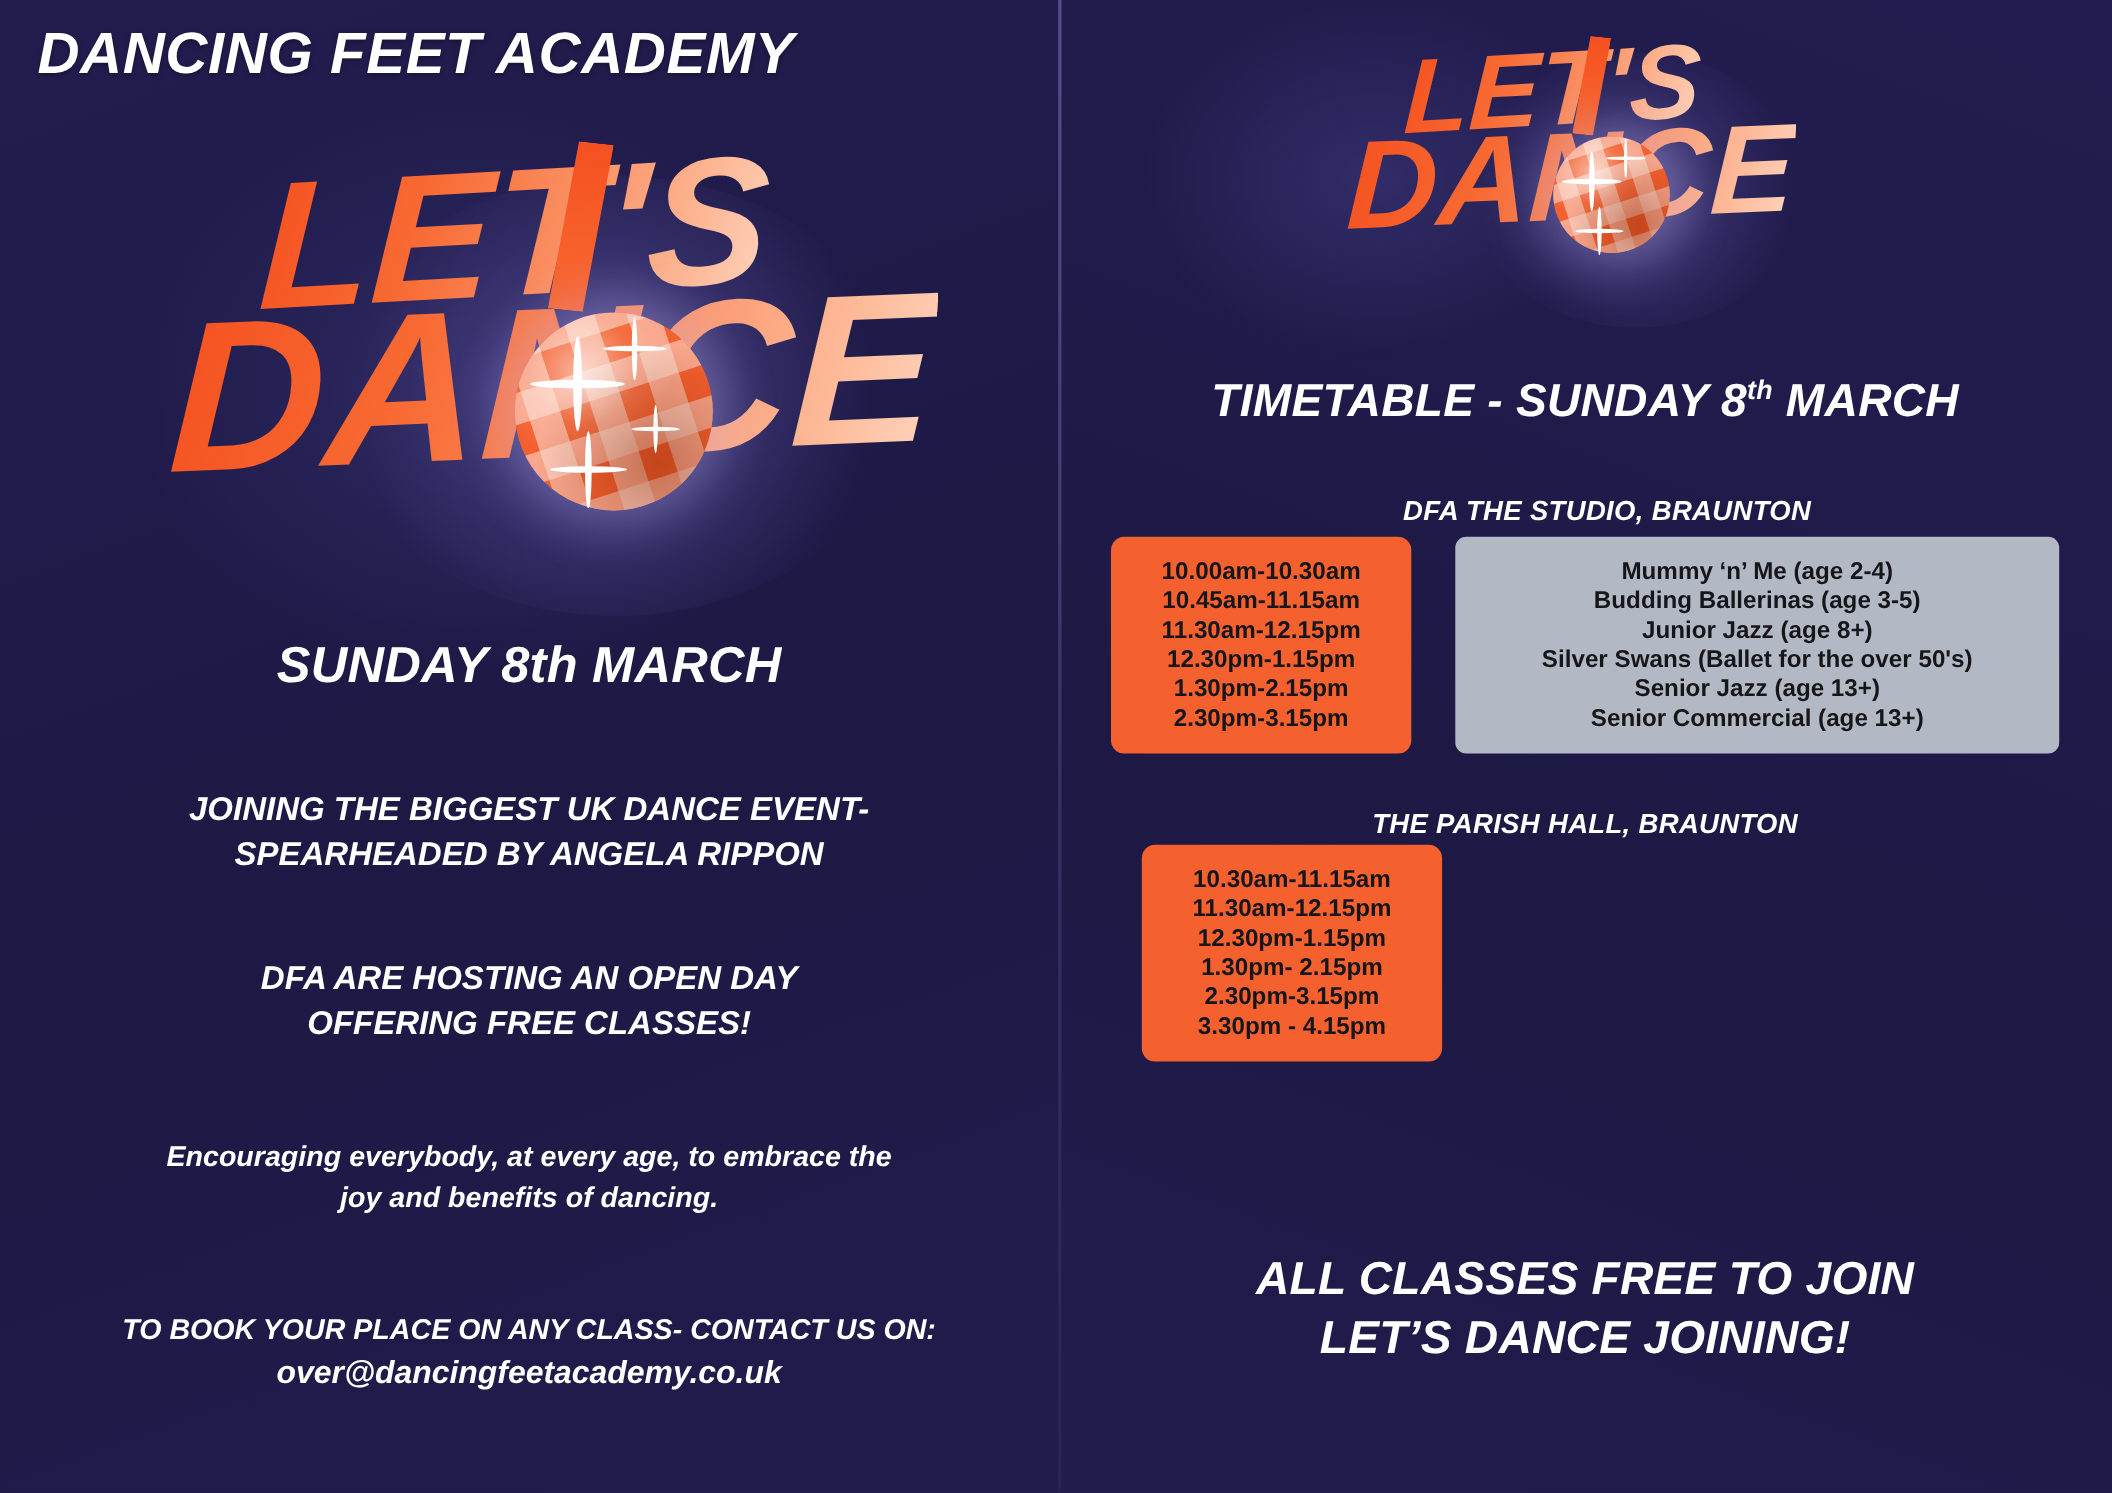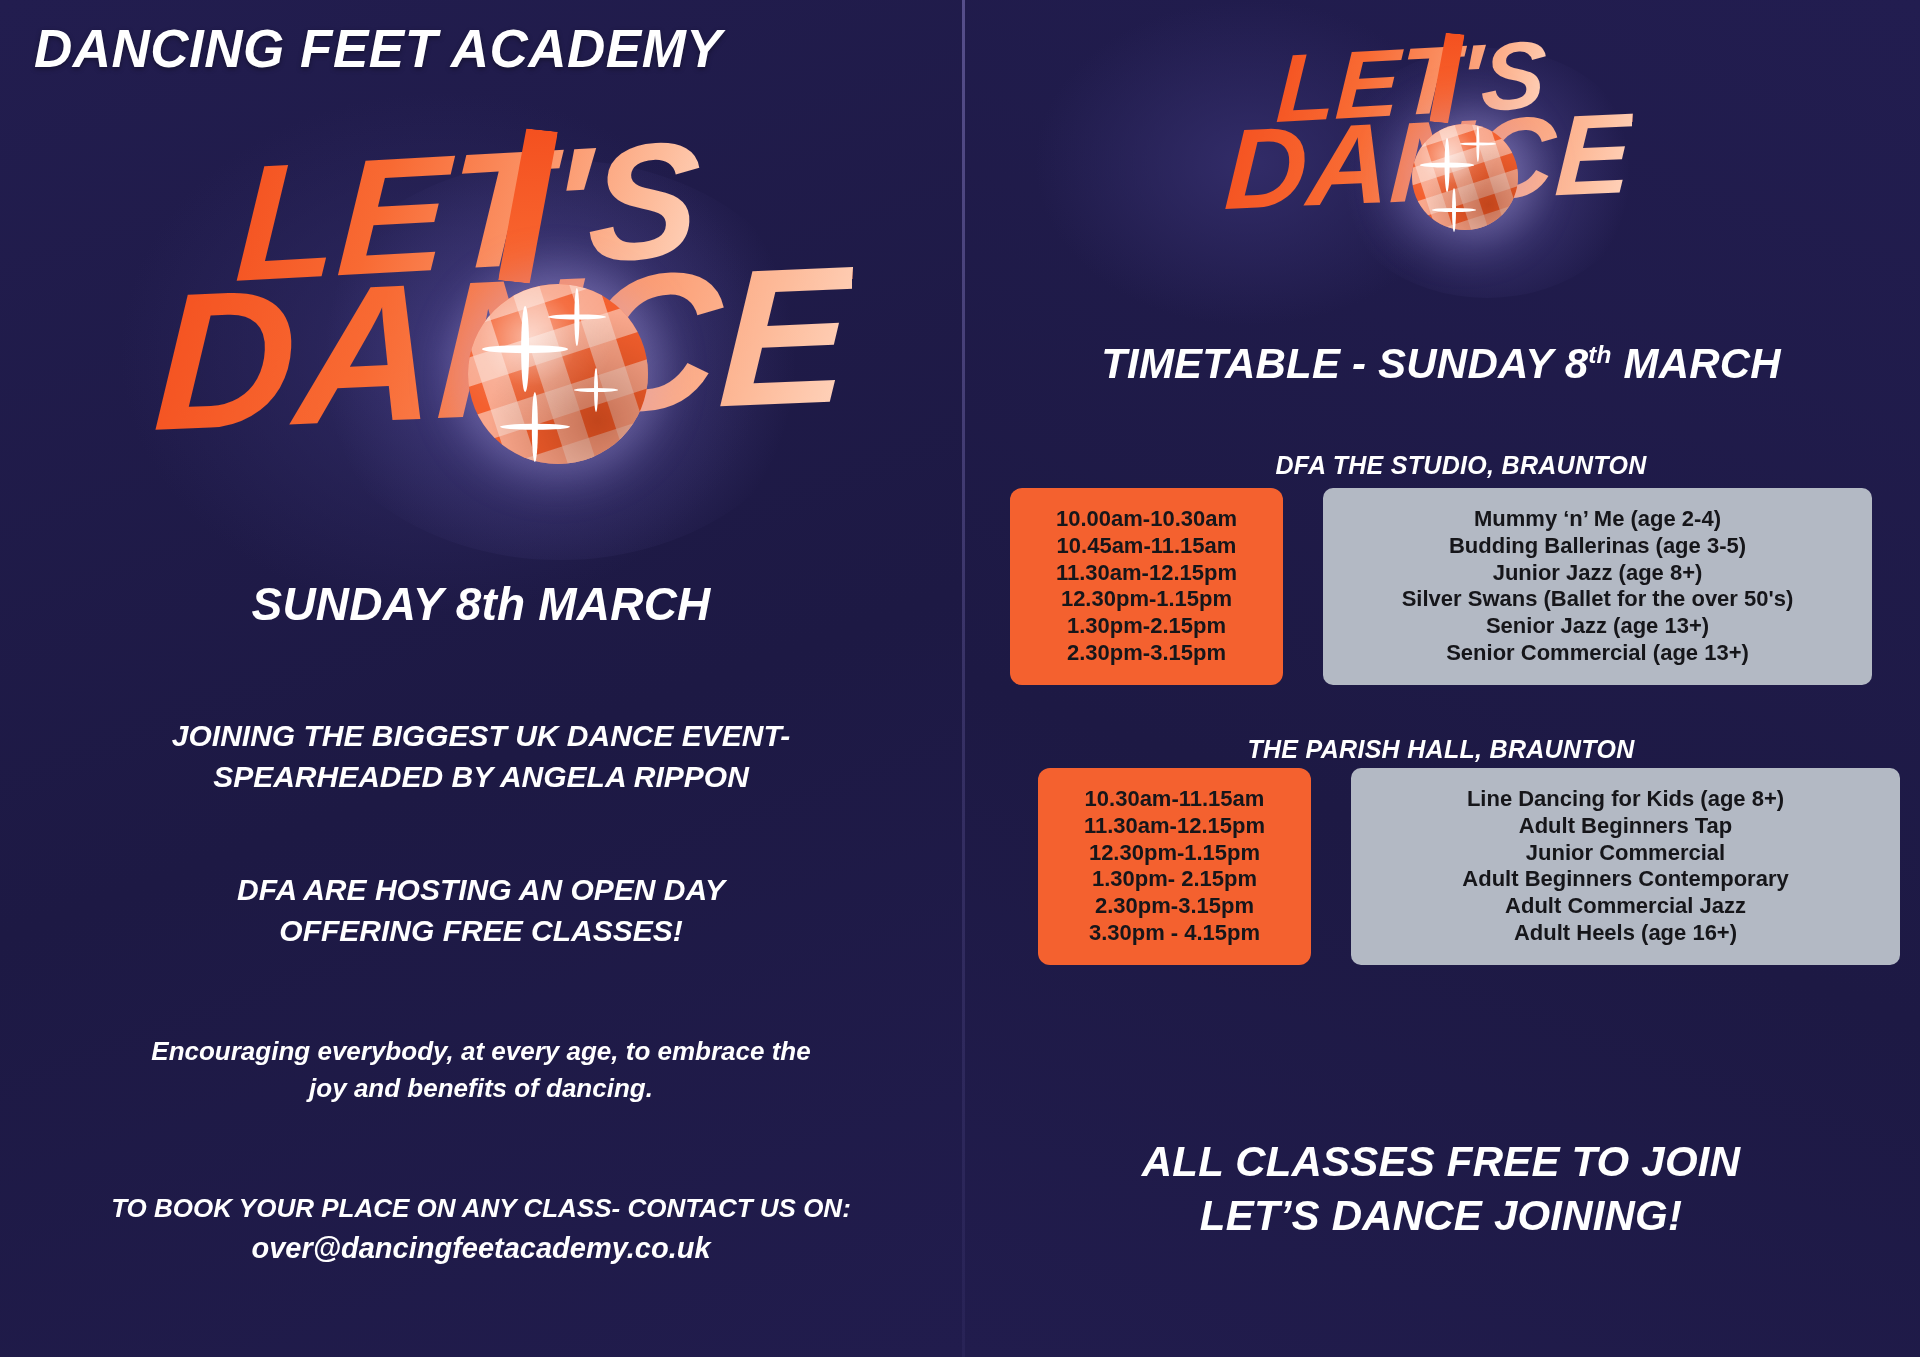--- a/index.html
+++ b/index.html
@@ -352,28 +352,20 @@
 
     <div class="tt-block tt-2">
       <div class="times-box">
         <div>10.30am-11.15am</div>
         <div>11.30am-12.15pm</div>
         <div>12.30pm-1.15pm</div>
         <div>1.30pm- 2.15pm</div>
         <div>2.30pm-3.15pm</div>
         <div>3.30pm - 4.15pm</div>
       </div>
-      <div class="classes-box">
-        <div>Line Dancing for Kids (age 8+)</div>
-        <div>Adult Beginners Tap</div>
-        <div>Junior Commercial</div>
-        <div>Adult Beginners Contemporary</div>
-        <div>Adult Commercial Jazz</div>
-        <div>Adult Heels (age 16+)</div>
-      </div>
     </div>
 
     <div class="all-free hdr-italic">
       <div>ALL CLASSES FREE TO JOIN</div>
       <div>LET’S DANCE JOINING!</div>
     </div>
   </div>
 
 </div>
 

